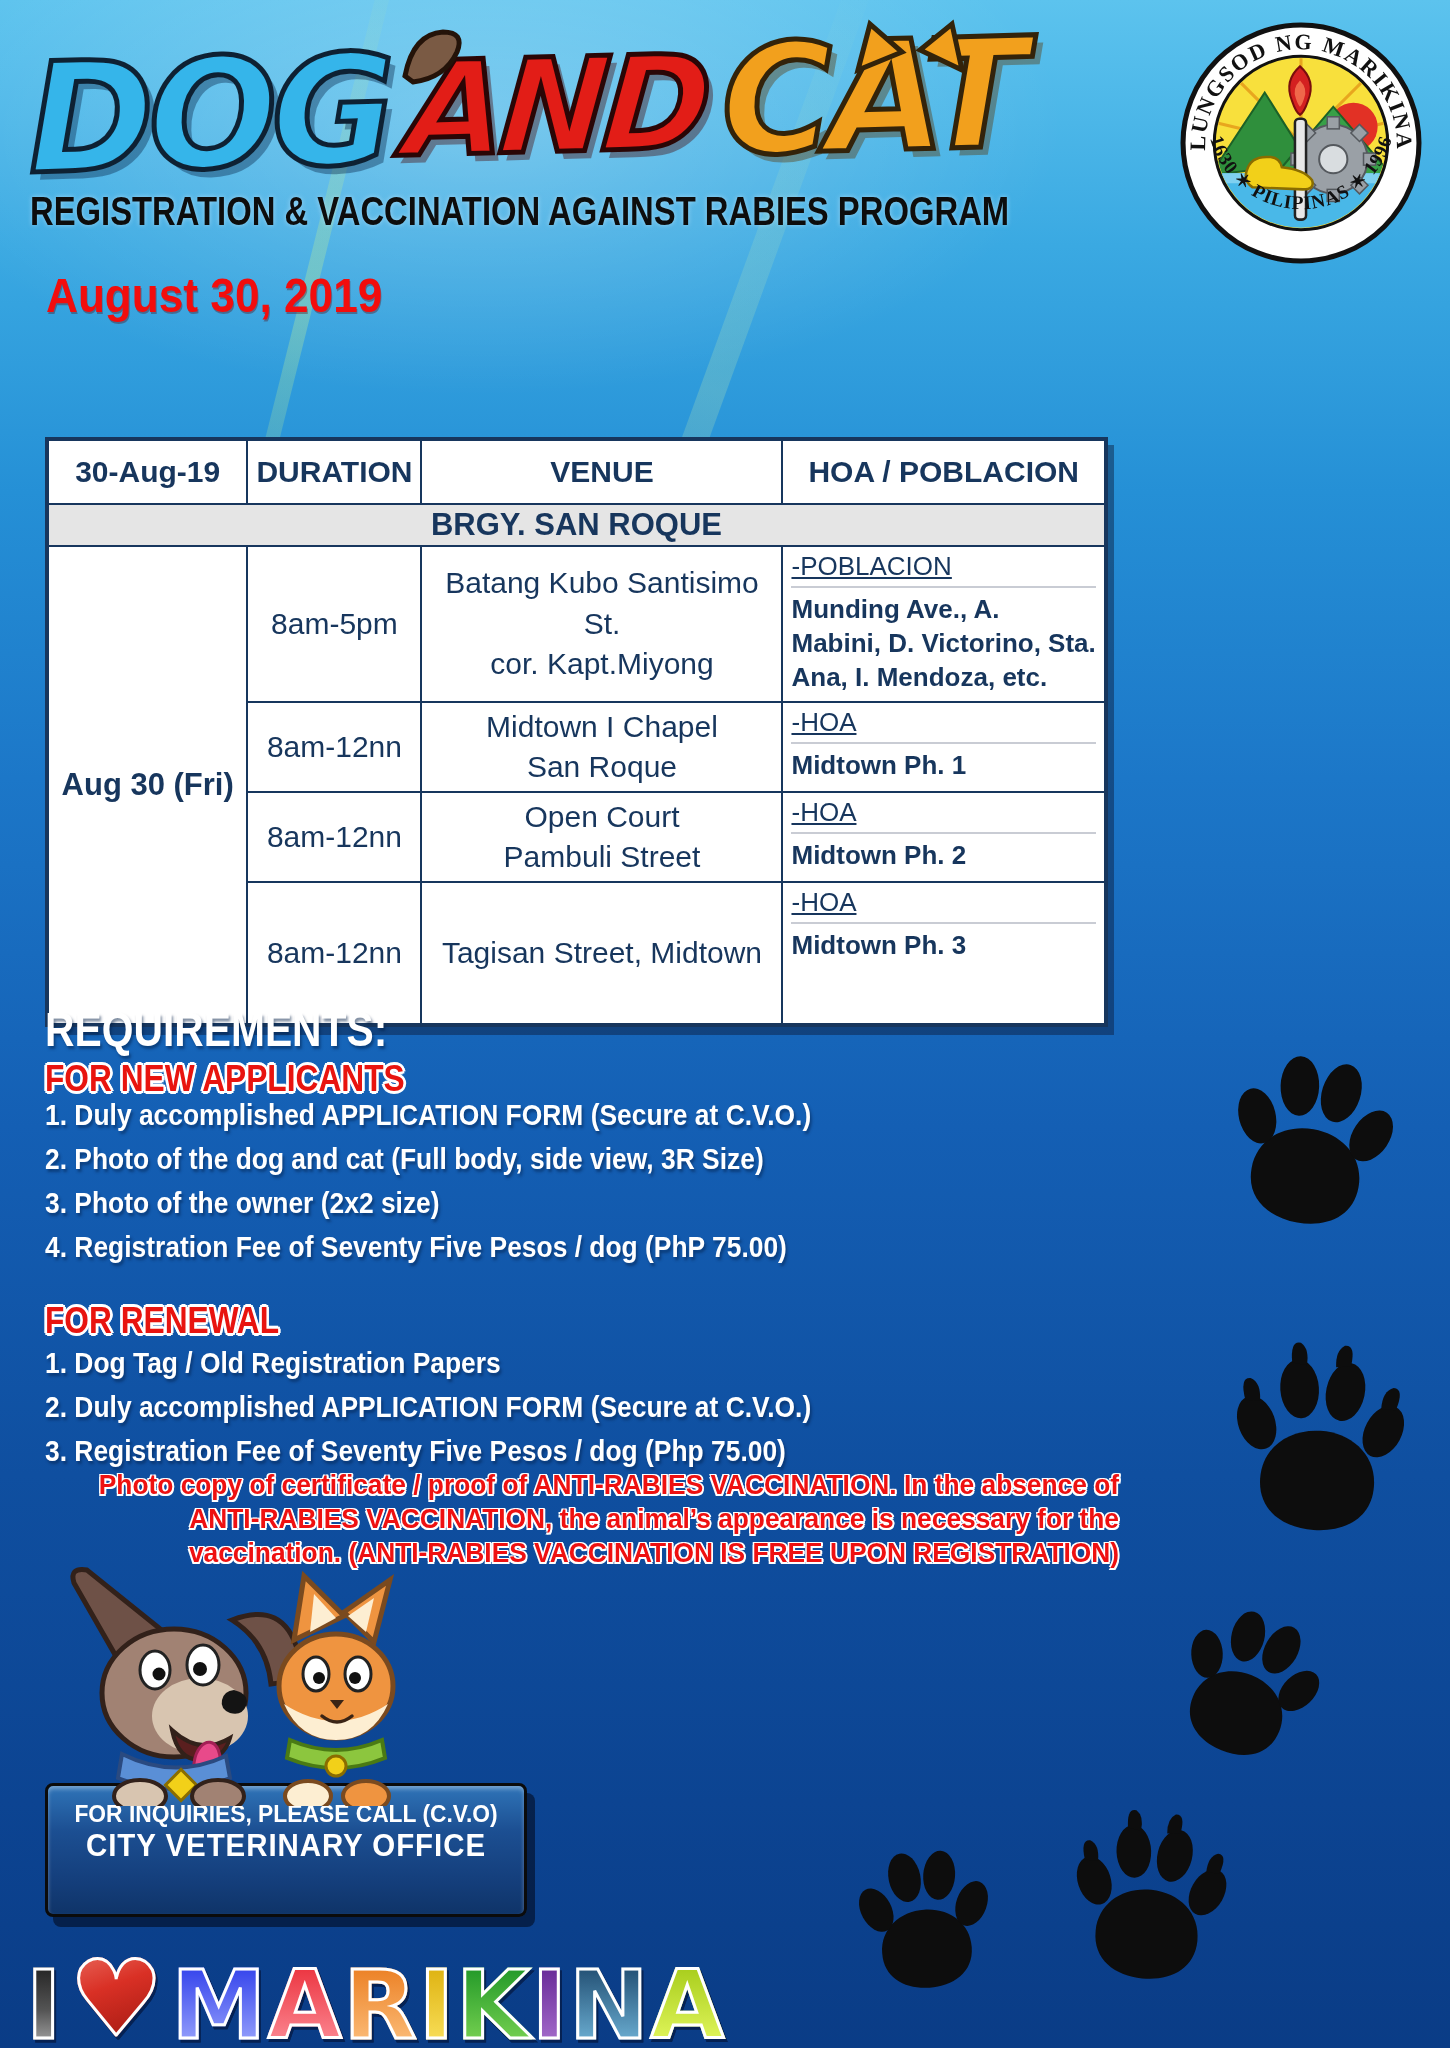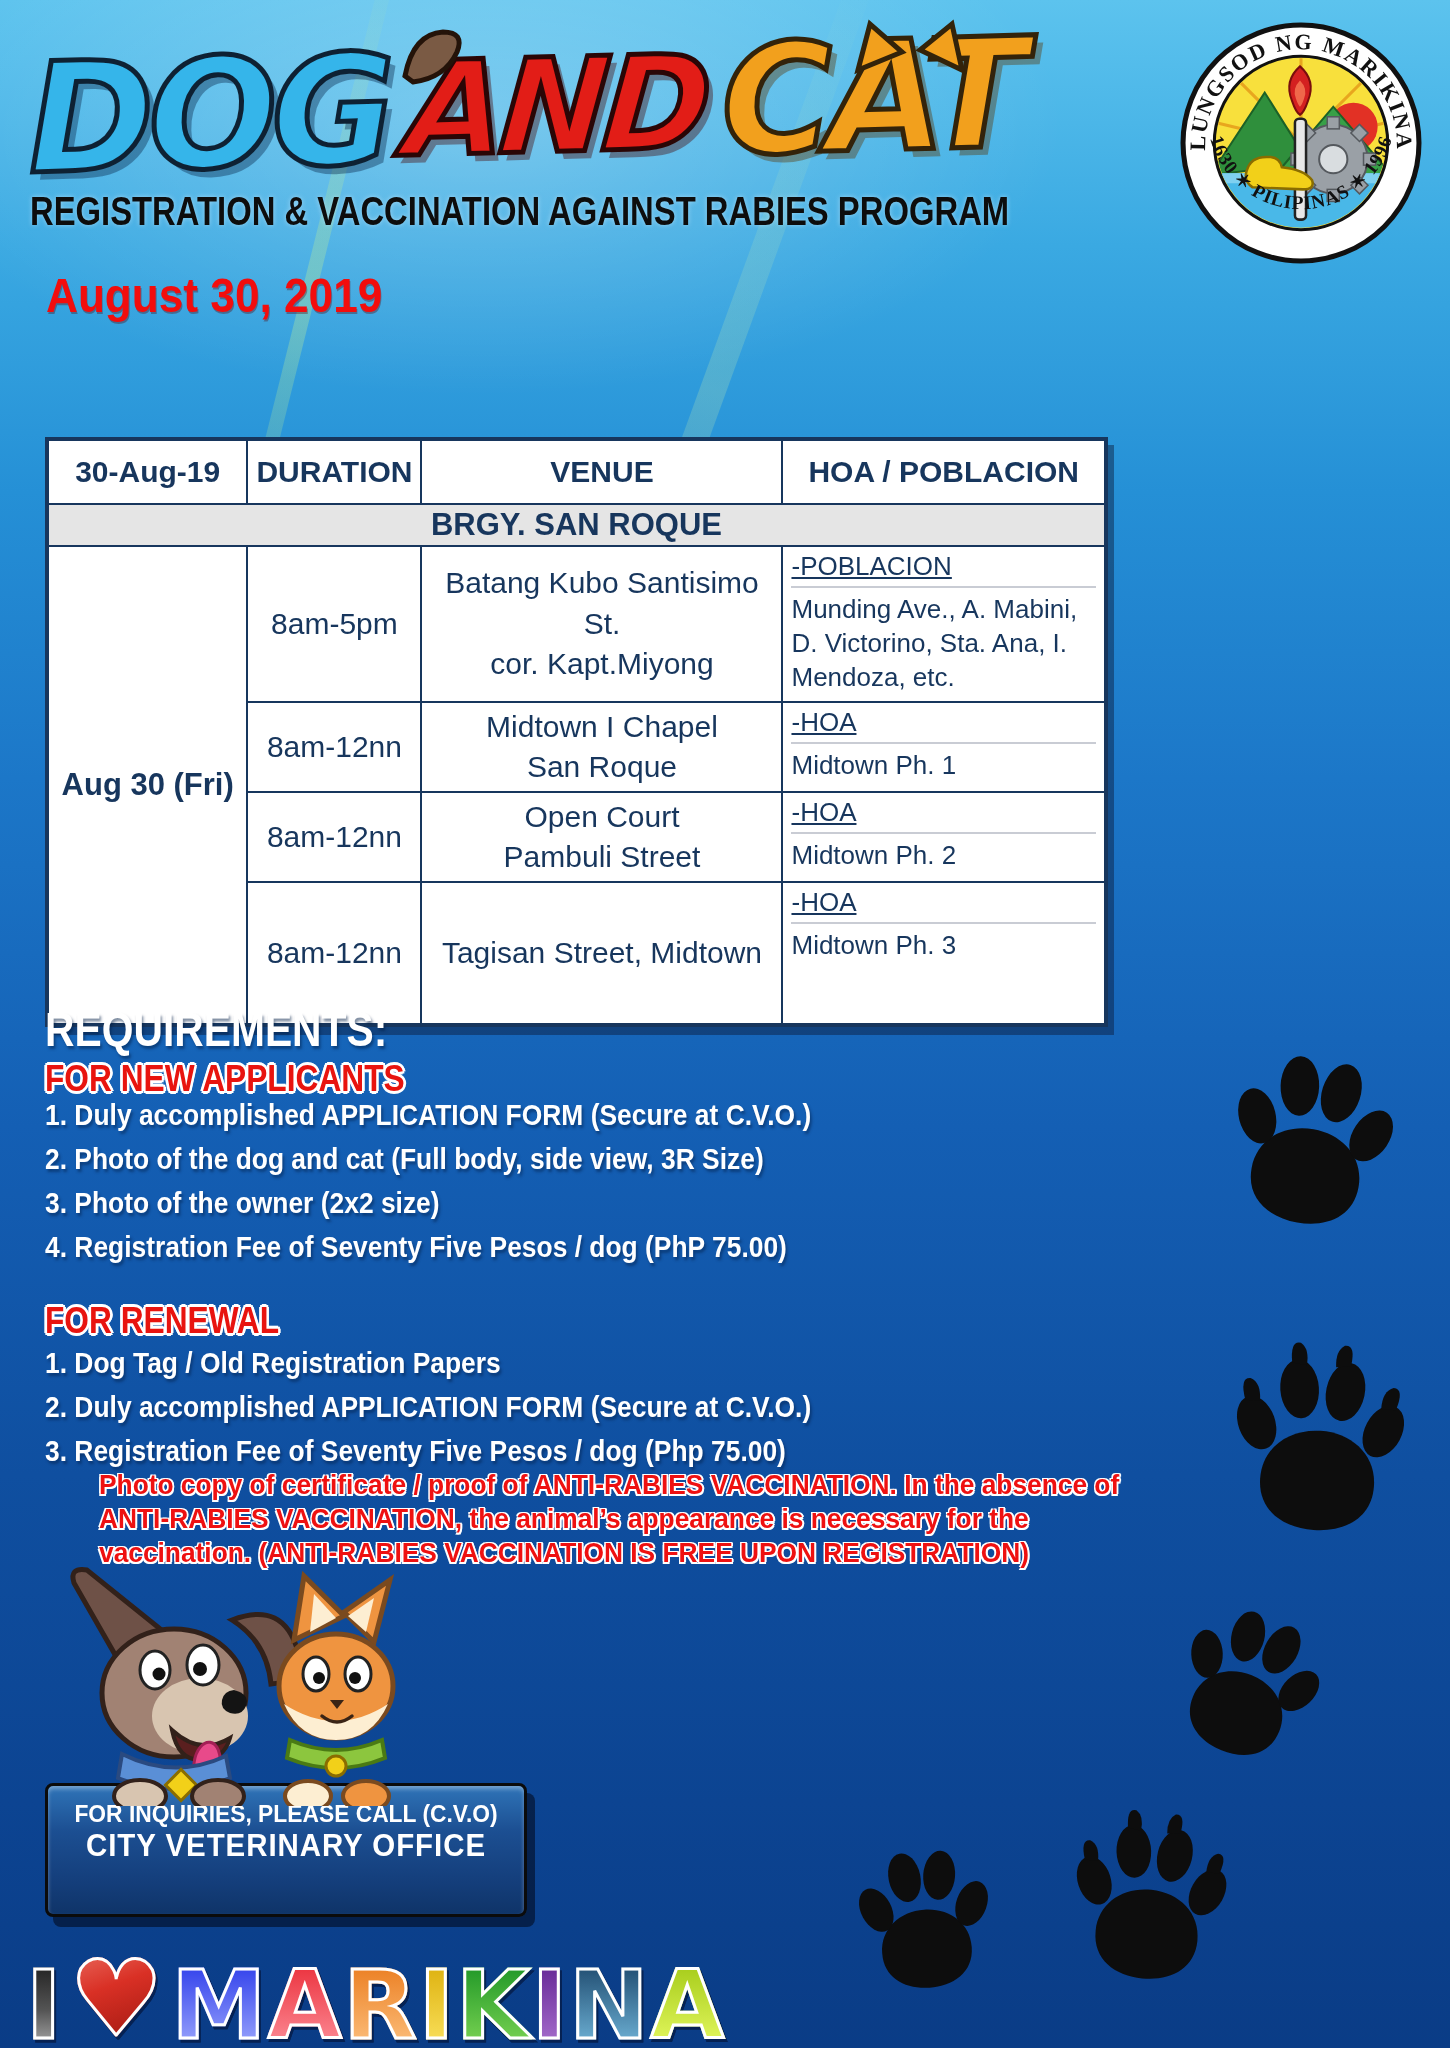--- a/index.html
+++ b/index.html
@@ -41,35 +41,35 @@
   table.sched td,table.sched th{border:2px solid #17365d;padding:2px 8px;}
   tr.head th{height:58px;font-size:30px;font-weight:bold;background:#fff;text-align:center;}
   th.c1{width:200px;} th.c2{width:150px;margin-left:21px;} th.c3{width:372px;} th.c4{width:325px;}
   tr.section td{height:36px;background:#e5e5e5;font-size:31px;font-weight:bold;text-align:center;}
   td.datecell{font-size:31px;font-weight:bold;text-align:center;}
   td.dur{font-size:30px;text-align:center;}
   td.venue{font-size:30px;text-align:center;line-height:1.35;margin-top:11px;}
   td.hoa{font-size:26px;text-align:left;vertical-align:top;padding:4px 10px;}
   .hoalabel{font-weight:normal;text-decoration:underline;border-bottom:2px solid #c9ccd4;
     padding:2px 0 4px 0;margin-bottom:3px;}
-  .hoadetail{line-height:1.3;padding-top:2px;}
+  .hoadetail{line-height:1.3;padding-top:2px;font-weight:bold;}
   tr.r1 td{height:150px;} tr.r2 td{height:84px;} tr.r3 td{height:84px;} tr.r4 td{height:136px;}
 
   
   .req-heading{position:absolute;left:45px;top:1002px;font-size:48px;font-weight:bold;color:#fff;
     transform:scaleX(.85);transform-origin:0 50%;letter-spacing:0;
     text-shadow:2px 3px 3px rgba(0,30,70,.5);}
   .red-heading{position:absolute;font-size:36px;font-weight:bold;color:#e8140f;
     transform:scaleX(.88);transform-origin:0 50%;white-space:nowrap;
     text-shadow:-2px -2px 0 #fff,2px -2px 0 #fff,-2px 2px 0 #fff,2px 2px 0 #fff,0 3px 0 #fff,3px 0 0 #fff,0 -3px 0 #fff,-3px 0 0 #fff;}
   .rh-new{left:45px;top:1058px;} .rh-renew{left:45px;top:1300px;}
   .req-item{position:absolute;left:45px;font-size:30px;font-weight:bold;color:#fff;
     transform:scaleX(.88);transform-origin:0 50%;white-space:nowrap;
     text-shadow:2px 3px 3px rgba(0,25,60,.45);}
-  .note{position:absolute;left:66px;top:1468px;width:1100px;text-align:left;}
+  .note{position:absolute;left:52px;top:1468px;width:1100px;text-align:right;}
   .note div{font-size:28px;font-weight:bold;color:#ee1111;line-height:1.22;
     transform:scaleX(.94);transform-origin:50% 50%;white-space:nowrap;
     text-shadow:-1.5px -1.5px 0 #fff,1.5px -1.5px 0 #fff,-1.5px 1.5px 0 #fff,1.5px 1.5px 0 #fff,0 2px 0 #fff,2px 0 0 #fff;}
 
   
   .contact{position:absolute;left:45px;top:1783px;width:476px;height:128px;border:3px solid #0b0b0b;
     border-radius:8px;background:linear-gradient(180deg,#2f74b8 0%,#1c4f92 35%,#143e7b 75%,#0f3468 100%);
     box-shadow:8px 10px 0 rgba(0,0,10,.5), inset 0 3px 4px rgba(255,255,255,.35);
     text-align:center;color:#fff;}
   .contact .l1{margin-top:14px;font-size:24px;font-weight:bold;transform:scaleX(.95);transform-origin:50% 50%;white-space:nowrap;}

